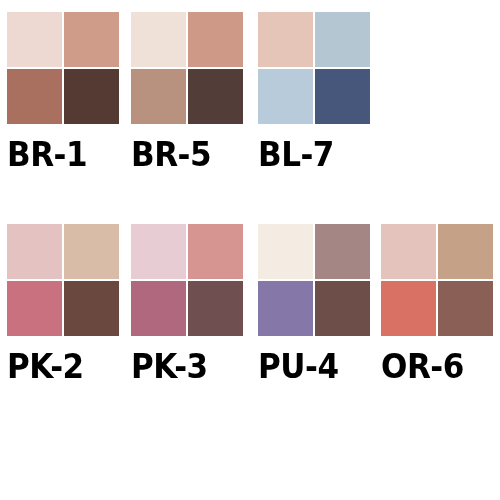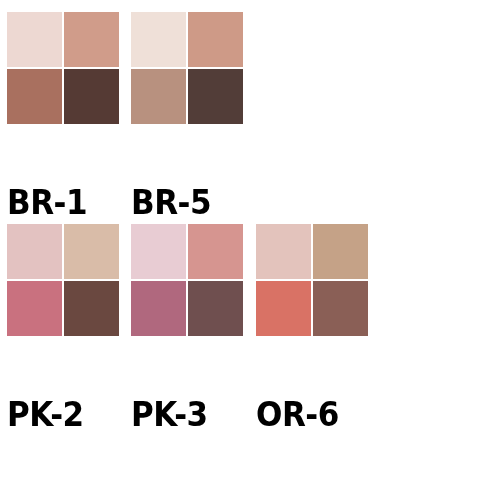--- a/index.html
+++ b/index.html
@@ -30,21 +30,20 @@
   }
   .swatch-row.row-top { top: 12px; }
   .swatch-row.row-bottom { top: 224px; }
 
   .swatch-card {
     width: 125px;
     display: flex;
     flex-direction: column;
     align-items: flex-start;
     box-sizing: border-box;
-    gap: 48px;
   }
   .swatch-card.card-0 { padding-left: 7px; }
   .swatch-card.card-1 { padding-left: 6px; text-align: right; }
   .swatch-card.card-2 { padding-left: 8px; }
   .swatch-card.card-3 { padding-left: 6px; }
 
   .quad-grid {
     width: 112px;
     height: 112px;
     display: grid;
@@ -92,20 +91,29 @@
     <div class="swatch-card card-1">
       <div class="quad-grid">
         <span class="quad" style="background-color: rgb(239, 224, 216);"></span>
         <span class="quad" style="background-color: rgb(206, 154, 135);"></span>
         <span class="quad" style="background-color: rgb(184, 145, 127);"></span>
         <span class="quad" style="background-color: rgb(82, 61, 56);"></span>
       </div>
       <div class="swatch-label" style="color: rgb(0, 0, 0);">BR-5</div>
     </div>
 
+    <div class="swatch-card card-2">
+      <div class="quad-grid">
+        <span class="quad" style="background-color: rgb(230, 197, 185);"></span>
+        <span class="quad" style="background-color: rgb(180, 198, 209);"></span>
+        <span class="quad" style="background-color: rgb(183, 203, 218);"></span>
+        <span class="quad" style="background-color: rgb(71, 86, 123);"></span>
+      </div>
+      <div class="swatch-label" style="color: rgb(0, 0, 0);">BL-7</div>
+    </div>
 
 
   </div>
 
   <div class="swatch-row row-bottom">
 
     <div class="swatch-card card-0">
       <div class="quad-grid">
         <span class="quad" style="background-color: rgb(227, 194, 193);"></span>
         <span class="quad" style="background-color: rgb(217, 188, 168);"></span>
@@ -118,20 +126,29 @@
     <div class="swatch-card card-1">
       <div class="quad-grid">
         <span class="quad" style="background-color: rgb(232, 204, 211);"></span>
         <span class="quad" style="background-color: rgb(214, 149, 144);"></span>
         <span class="quad" style="background-color: rgb(176, 104, 126);"></span>
         <span class="quad" style="background-color: rgb(111, 79, 79);"></span>
       </div>
       <div class="swatch-label" style="color: rgb(0, 0, 0);">PK-3</div>
     </div>
 
+    <div class="swatch-card card-2">
+      <div class="quad-grid">
+        <span class="quad" style="background-color: rgb(244, 236, 226);"></span>
+        <span class="quad" style="background-color: rgb(164, 135, 132);"></span>
+        <span class="quad" style="background-color: rgb(133, 120, 168);"></span>
+        <span class="quad" style="background-color: rgb(110, 78, 73);"></span>
+      </div>
+      <div class="swatch-label" style="color: rgb(0, 0, 0);">PU-4</div>
+    </div>
 
     <div class="swatch-card card-3">
       <div class="quad-grid">
         <span class="quad" style="background-color: rgb(227, 195, 188);"></span>
         <span class="quad" style="background-color: rgb(197, 162, 135);"></span>
         <span class="quad" style="background-color: rgb(217, 114, 101);"></span>
         <span class="quad" style="background-color: rgb(138, 95, 86);"></span>
       </div>
       <div class="swatch-label" style="color: rgb(0, 0, 0);">OR-6</div>
     </div>

